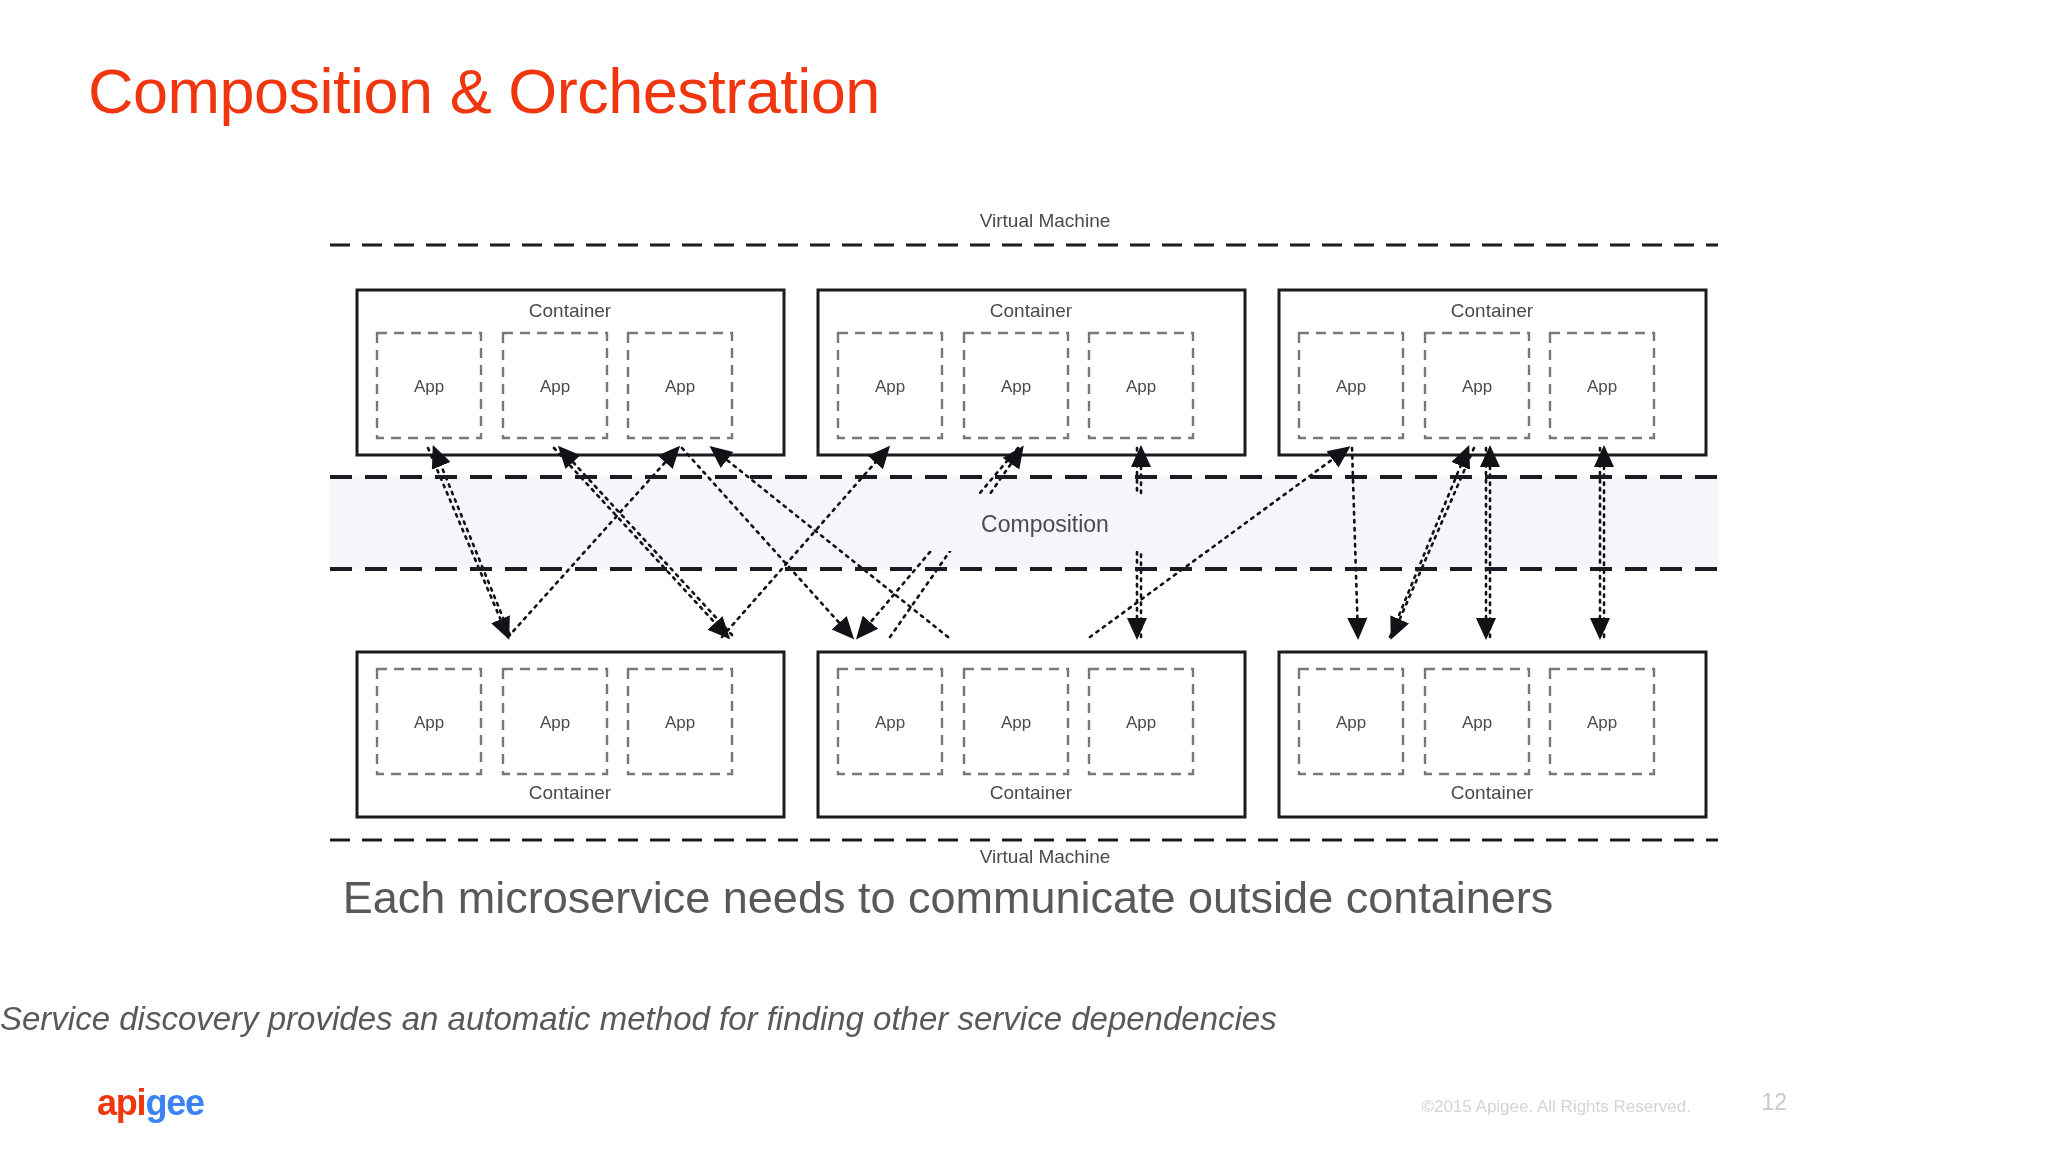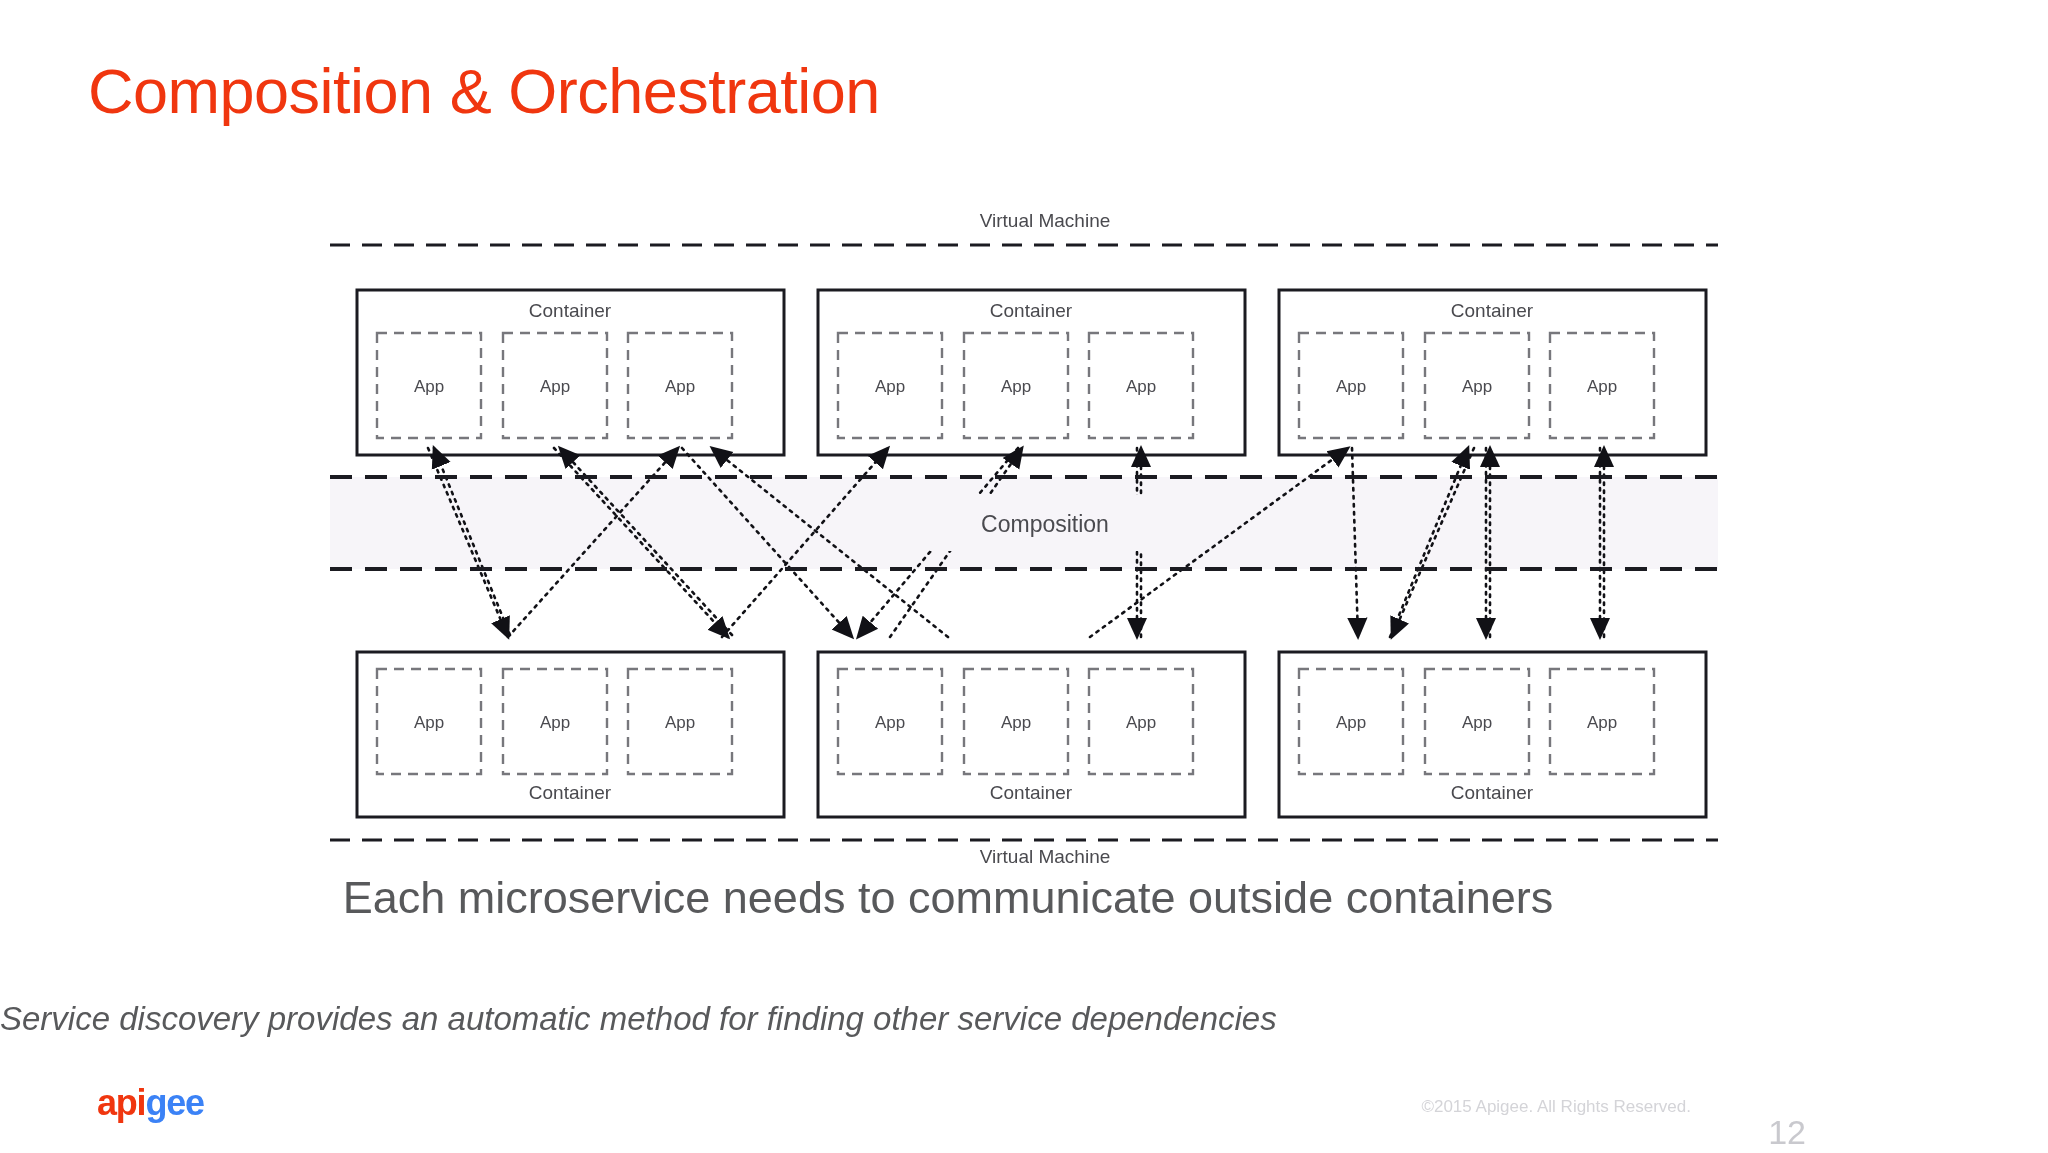--- a/index.html
+++ b/index.html
@@ -64,24 +64,23 @@
 
   .copyright {
     position: absolute;
     right: 205px; top: 1097px;
     font-size: 17px;
     color: #D4D4D8;
     white-space: nowrap;
   }
   .pagenum {
     position: absolute;
-    right: 90px; top: 1089px;
-    font-size: 34px;
+    right: 109px; top: 1089px;
+    font-size: 23px;
     color: #C9C9CE;
-    margin-top: 24px;
   }
 
   
   .dlabel { font-family: "Liberation Sans", sans-serif; font-size: 19px; fill: #4a4a4f; }
   .dlabel-app { font-family: "Liberation Sans", sans-serif; font-size: 17px; fill: #4a4a4f; }
   .dlabel-comp { font-family: "Liberation Sans", sans-serif; font-size: 23px; fill: #4a4a4f; }
 </style>
 </head>
 <body>
 

